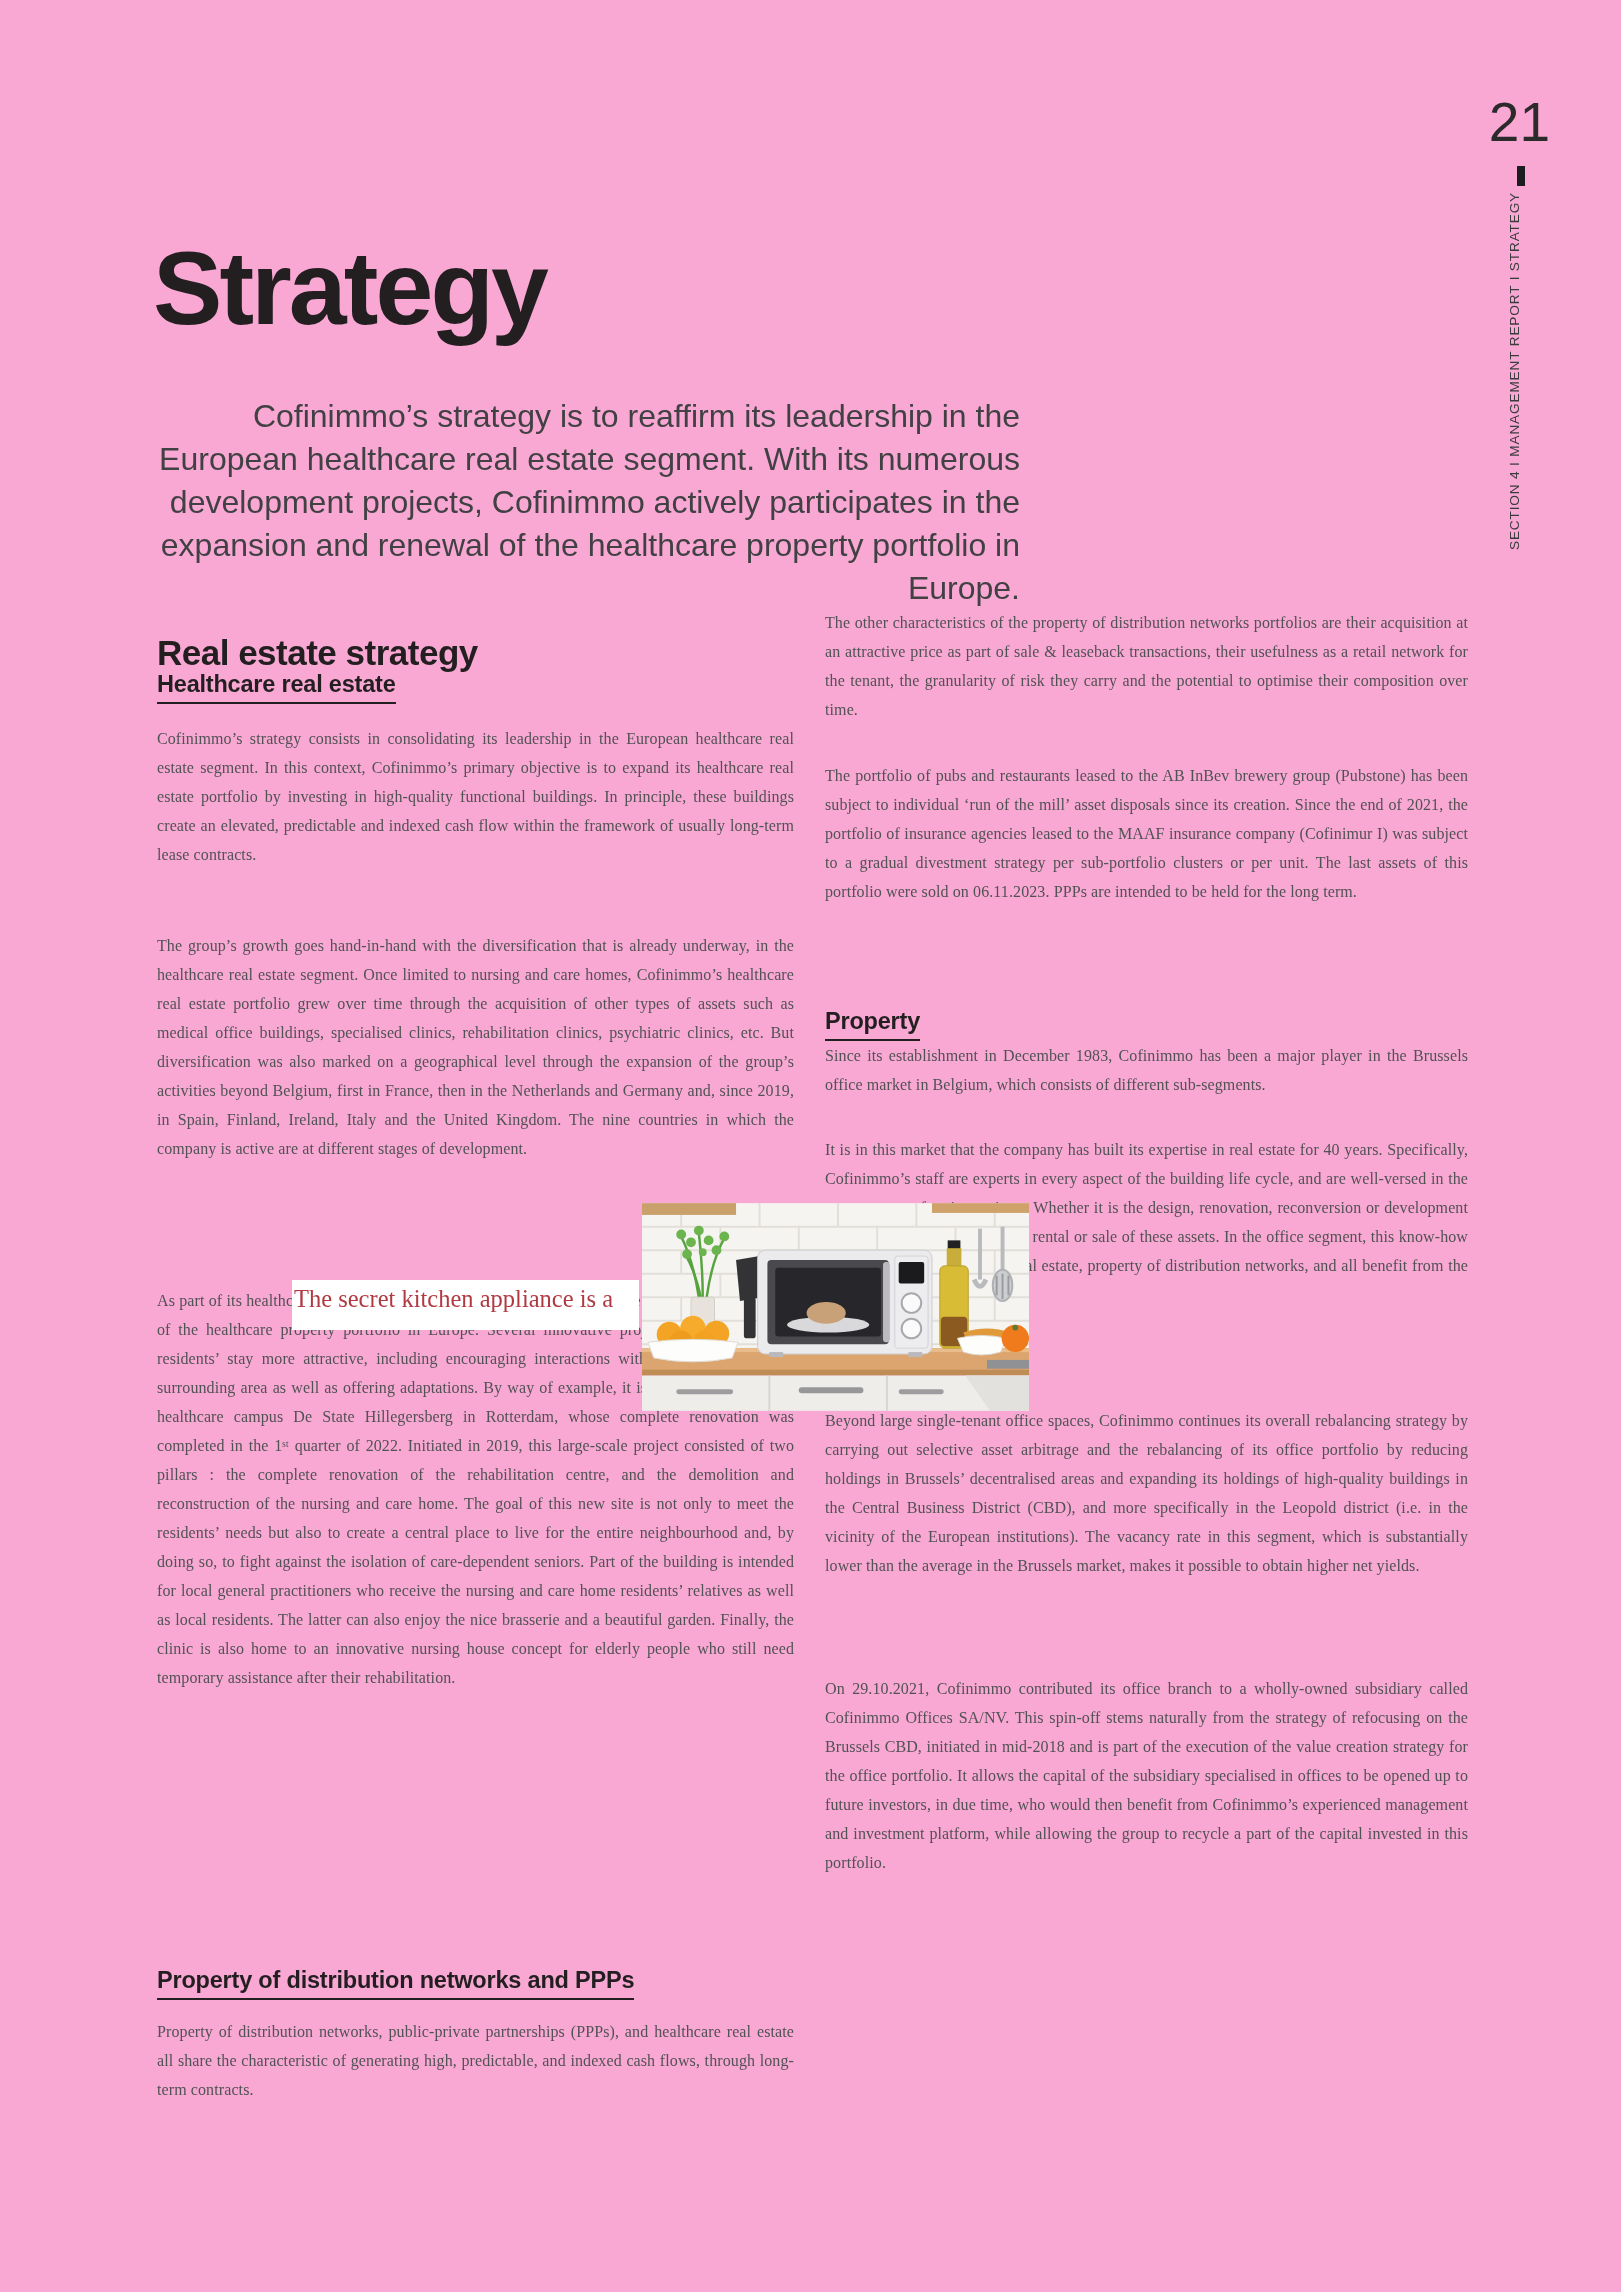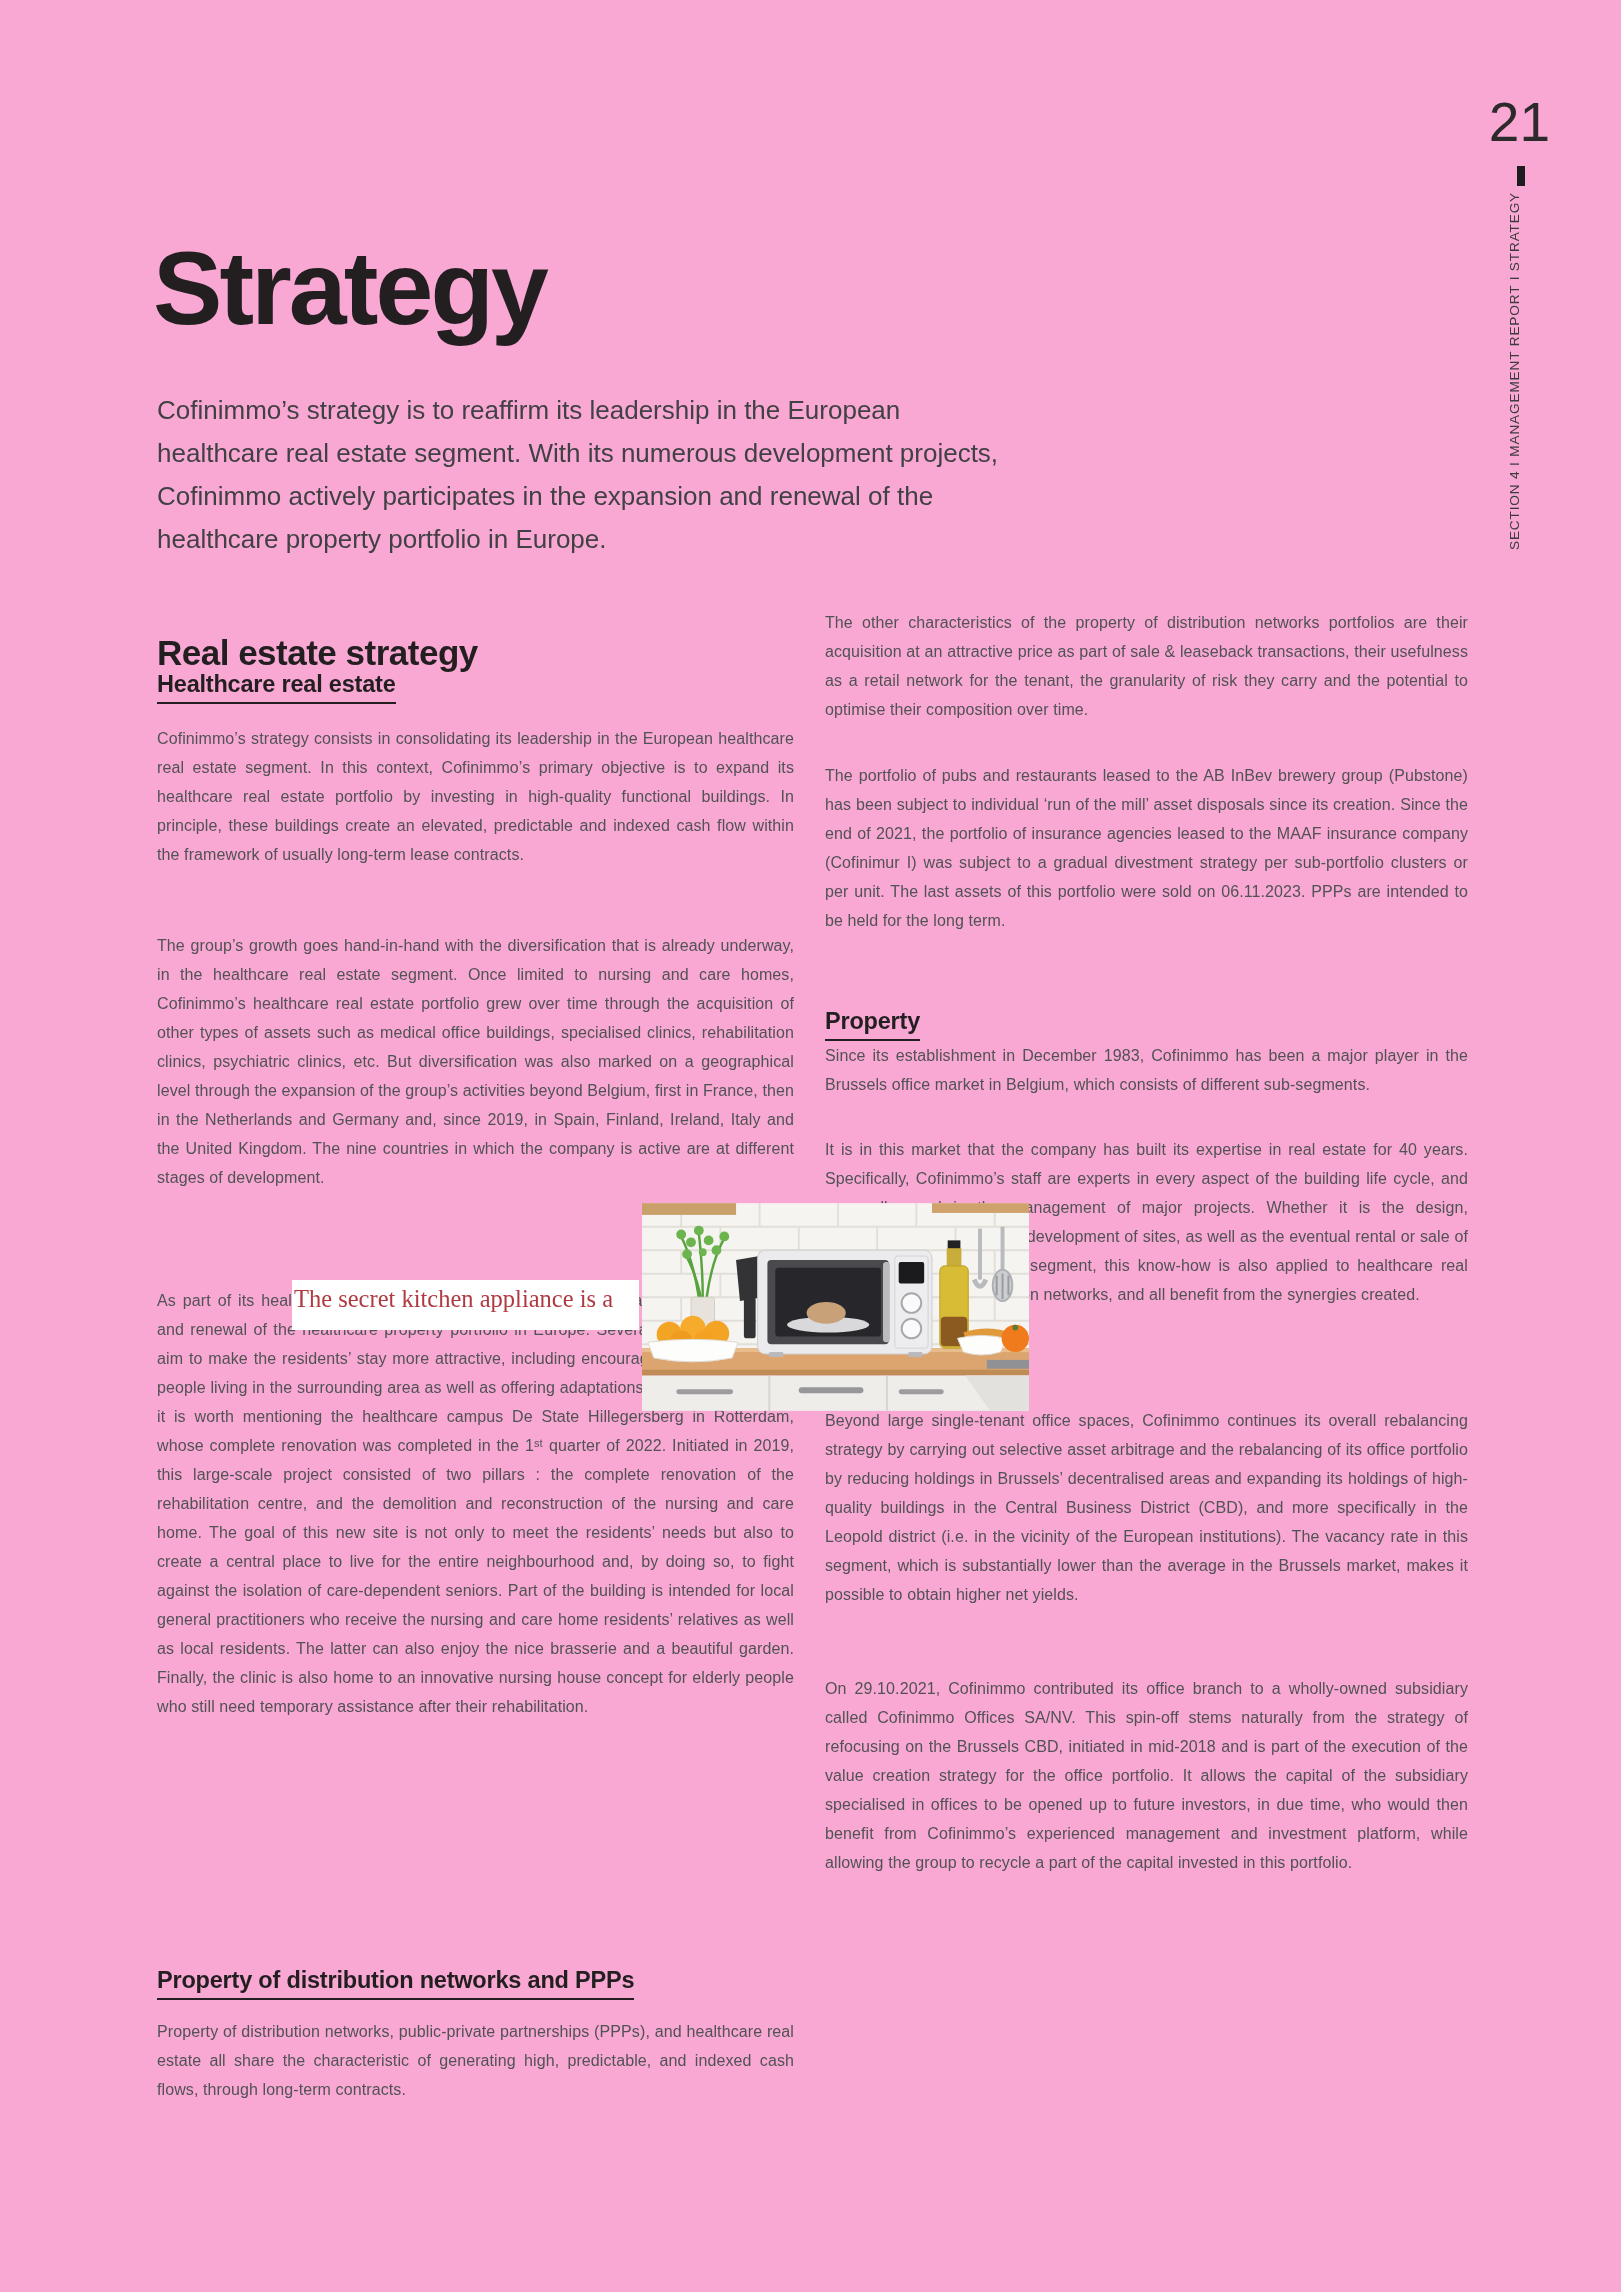--- a/index.html
+++ b/index.html
@@ -19,34 +19,34 @@
     writing-mode:vertical-rl;transform:rotate(180deg);
     font-size:13.7px;letter-spacing:0.8px;color:#3b3b3d;text-align:right;
     white-space:nowrap;
   }
   .doc-title{
     position:absolute;left:153px;top:120px;font-size:104px;font-weight:bold;
     letter-spacing:-2.9px;color:#231f20;line-height:1.9;
   }
   .intro{
     position:absolute;left:157px;top:363px;width:863px;
-    font-size:26px;line-height:43px;color:#414144;
+    font-size:32px;line-height:43px;color:#414144;text-align:right;
   }
   .h2{
     position:absolute;left:157px;top:604px;font-size:35px;font-weight:bold;
     color:#231f20;letter-spacing:-0.5px;
   }
   .h3{
     position:absolute;font-size:23.5px;font-weight:bold;color:#231f20;
     letter-spacing:-0.2px;
   }
   .h3 > span{display:inline-block;padding-bottom:4.9px;border-bottom:2px solid #231f20;}
   .para{
     position:absolute;font-size:16px;line-height:29px;color:#515254;
-    text-align:justify;letter-spacing:0.1px;z-index:1;
+    text-align:justify;letter-spacing:0.1px;z-index:1;font-family:Liberation Serif, serif;
   }
   .col-l{left:157px;width:637px;}
   .col-r{left:825px;width:643px;}
   .injected{
     position:absolute;left:292px;top:1280px;z-index:5;
     font-family:"Liberation Serif",serif;font-size:24.5px;line-height:29px;
     color:#b13a42;background:#ffffff;padding:3.9px 25.5px 17.6px 2px;white-space:nowrap;
   }
   .photo{
     position:absolute;left:642px;top:1203px;width:387px;height:208px;z-index:6;

